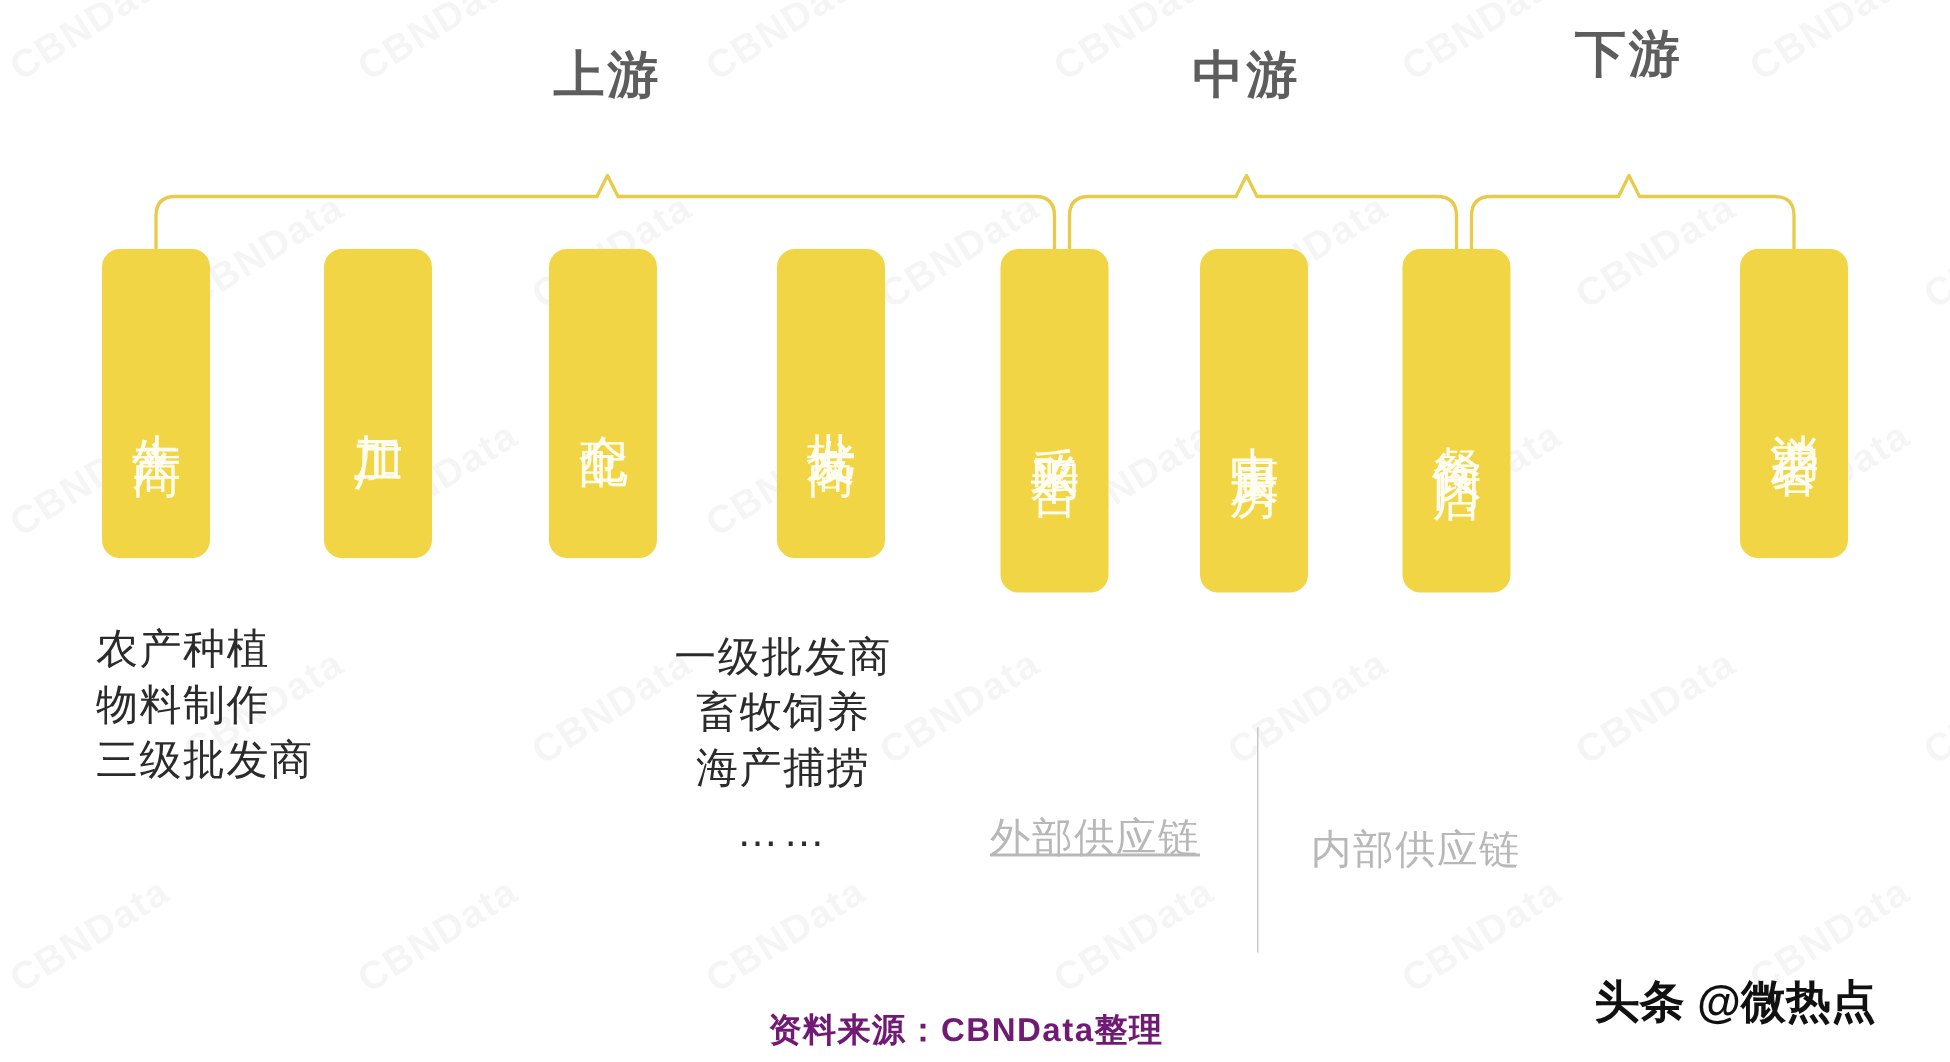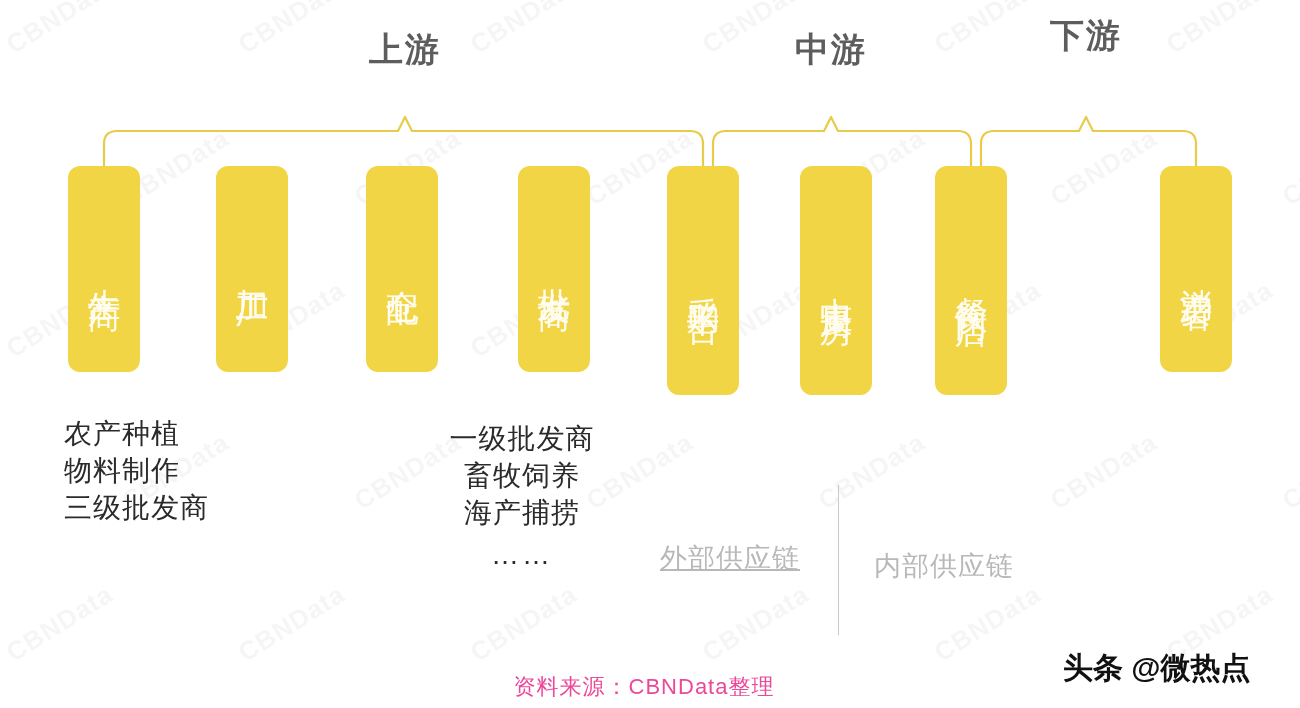--- a/index.html
+++ b/index.html
@@ -117,24 +117,25 @@
     z-index: 3;
     width: 1px;
     background: #c9c9c9;
   }
 
   
   #source-note {
     position: absolute;
     z-index: 3;
     font-size: 22px;
-    color: #ec4899;
+    color: #701a75;
     letter-spacing: 1px;
     white-space: nowrap;
     transform: translateX(-50%);
+    font-weight: bold;
   }
   #brand-watermark {
     position: absolute;
     z-index: 4;
     font-size: 30px;
     font-weight: 700;
     color: #111111;
     letter-spacing: 0px;
     white-space: nowrap;
     font-family: Liberation Sans, sans-serif;

